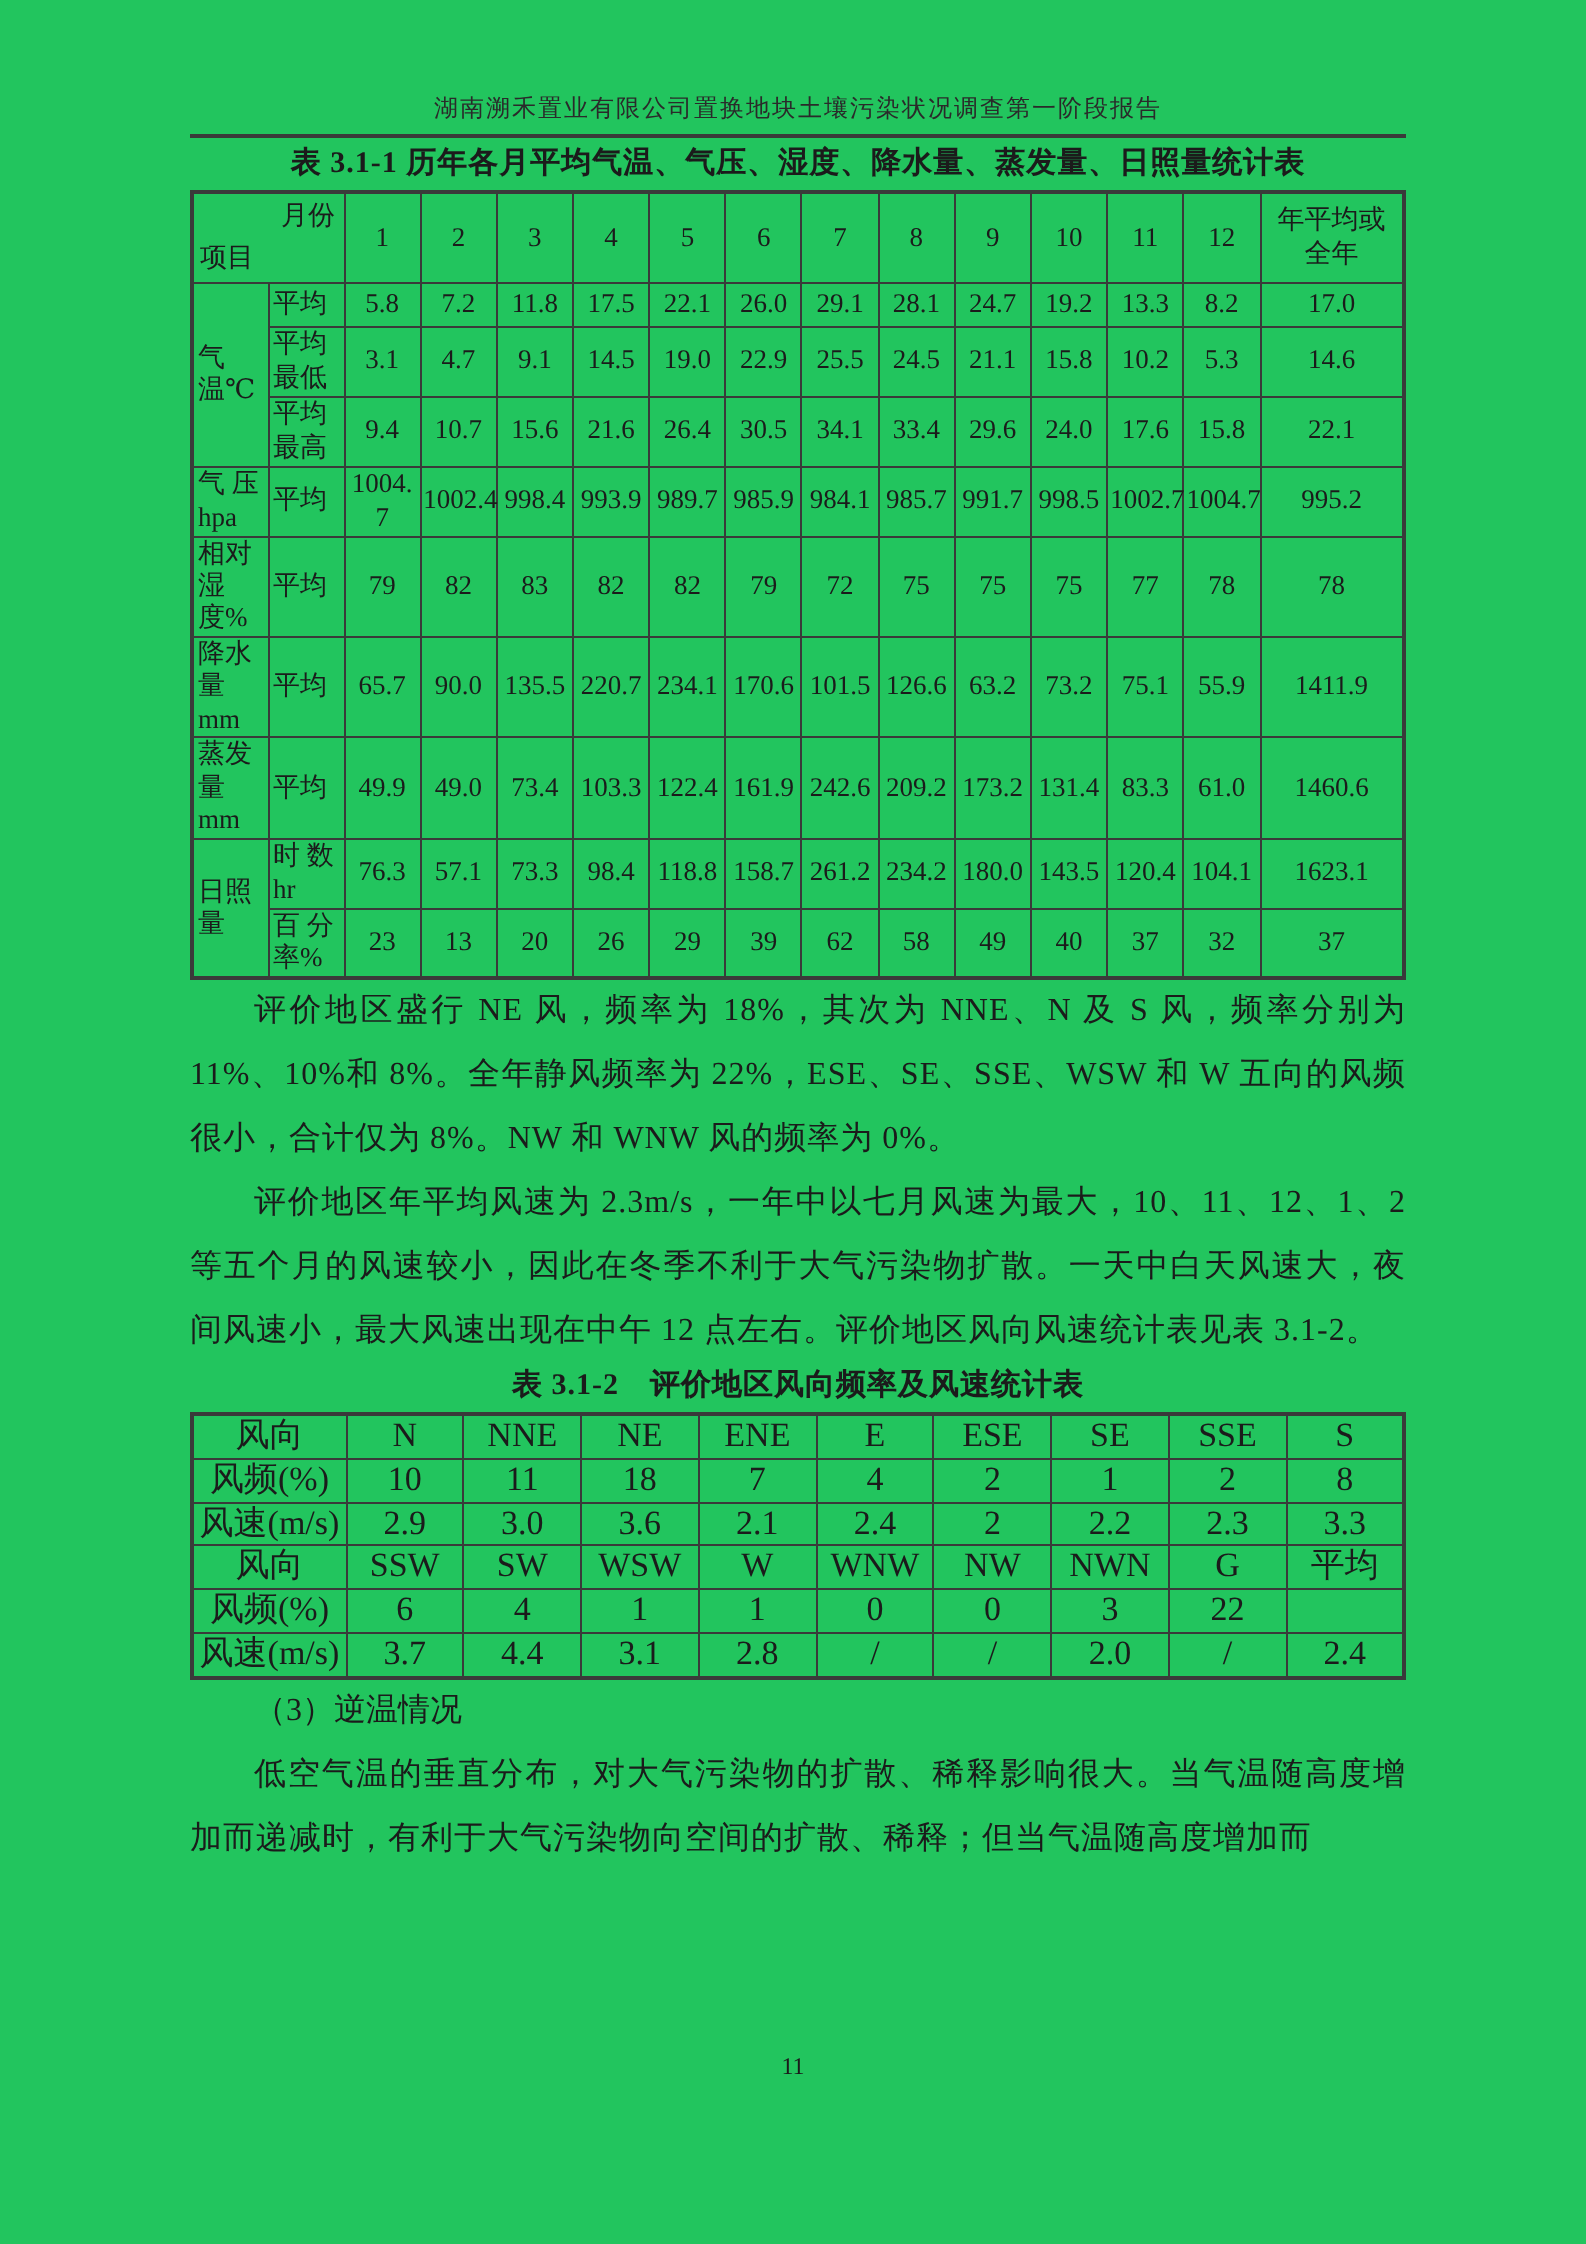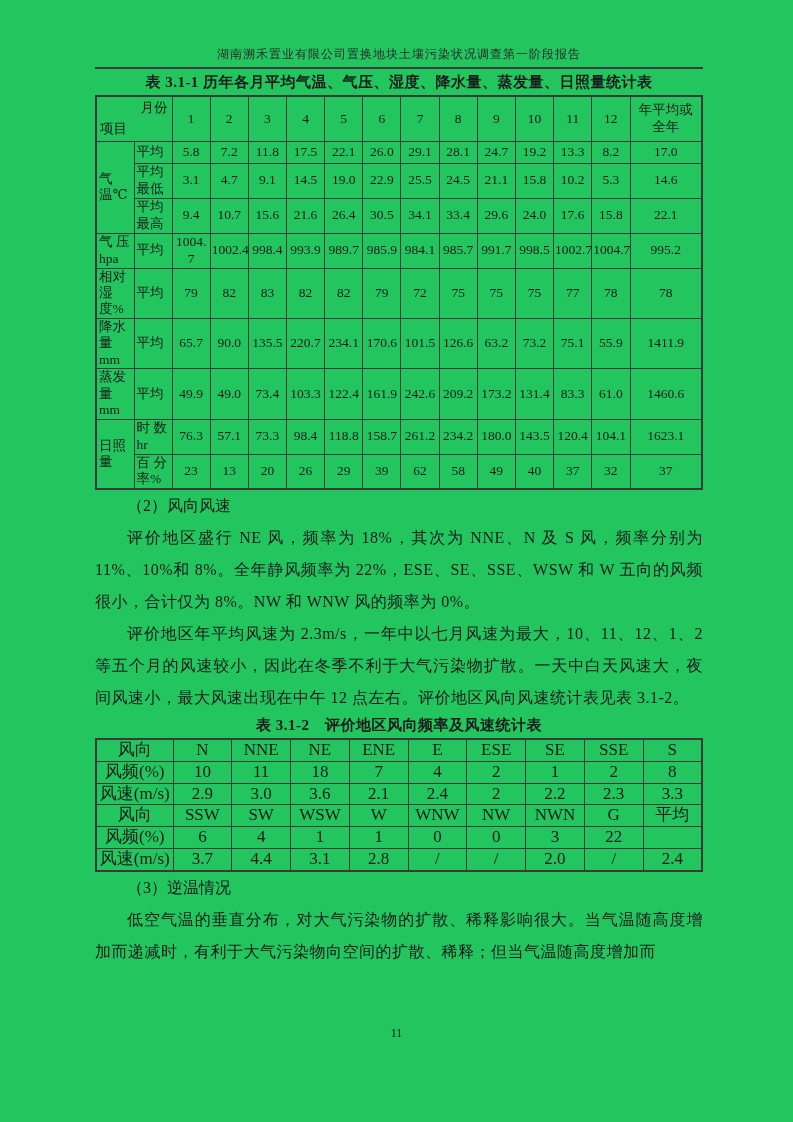--- a/index.html
+++ b/index.html
@@ -260,21 +260,20 @@
             <td class="val">58</td>
             <td class="val">49</td>
             <td class="val">40</td>
             <td class="val">37</td>
             <td class="val">32</td>
             <td class="val">37</td>
           </tr>
         </tbody>
     </table>
 
-    <p class="heading">（2）风向风速</p>
     <p class="para">评价地区盛行 NE 风，频率为 18%，其次为 NNE、N 及 S 风，频率分别为 11%、10%和 8%。全年静风频率为 22%，ESE、SE、SSE、WSW 和 W 五向的风频很小，合计仅为 8%。NW 和 WNW 风的频率为 0%。</p>
     <p class="para">评价地区年平均风速为 2.3m/s，一年中以七月风速为最大，10、11、12、1、2 等五个月的风速较小，因此在冬季不利于大气污染物扩散。一天中白天风速大，夜间风速小，最大风速出现在中午 12 点左右。评价地区风向风速统计表见表 3.1-2。</p>
 
     <p class="tbl-title tbl-title2">表 3.1-2　评价地区风向频率及风速统计表</p>
 
     <table class="t2" id="t2">
       <colgroup>
         <col style="width:77px">
         <col>
           <col>

